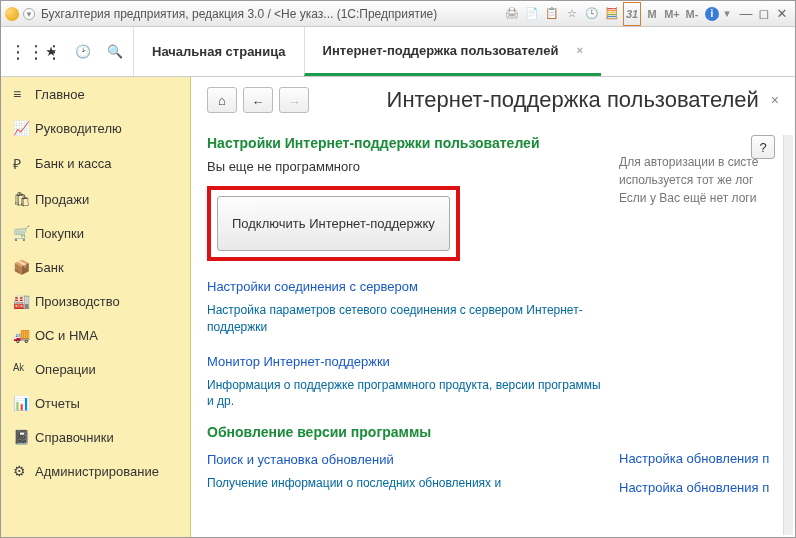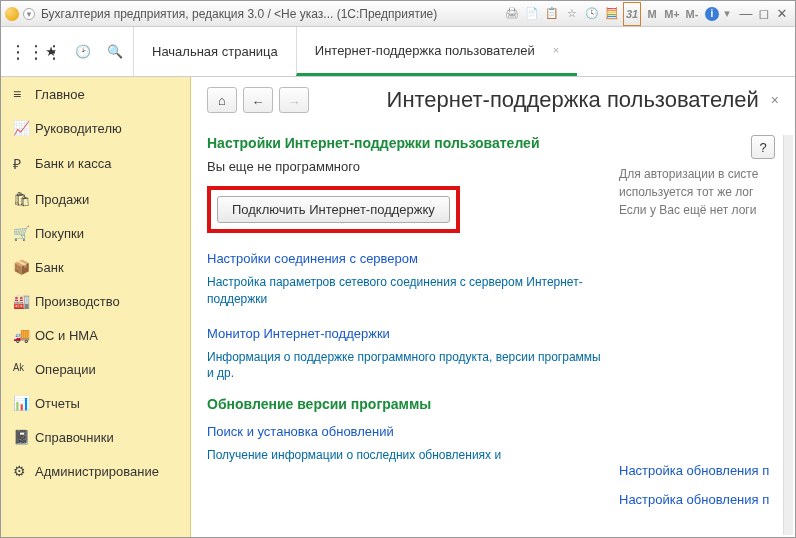--- a/index.html
+++ b/index.html
@@ -50,21 +50,21 @@
     align-items:stretch;
   }
   .toolbar .tool-btns {
     display:flex; align-items:center; padding:0 8px; gap:12px;
   }
   .toolbar .tool-btns .ticon { color:#333; width:20px; text-align:center; }
   .tabs { display:flex; align-items:stretch; }
   .tab {
     display:flex; align-items:center; padding:0 18px;
     border-left:1px solid #ddd;
-    font-size:13px; color:#333; position:relative;
+    font-size:13px; color:#333; position:relative;font-weight:bold;
   }
   .tab.active { border-bottom:3px solid #1a9c4a; }
   .tab .closex { margin-left:18px; color:#aaa; font-size:11px; }
 
   .main { display:flex; height: calc(538px - 26px - 50px); }
 
   .sidebar {
     width: 190px;
     background: #fcefb3;
     border-right:1px solid #d8c870;
@@ -96,29 +96,29 @@
   .close-page { margin-left:12px; color:#888; font-size:14px; }
 
   .content-body { padding: 8px 16px 16px 16px; display:flex; gap:16px; }
   .col-left { flex: 1 1 auto; min-width:0; }
   .col-right { width: 160px; flex:0 0 160px; }
 
   .section-title { color:#1a8c3a; font-weight:bold; font-size:14px; margin:8px 0 8px 0; }
   .plain { color:#333; margin:6px 0; font-size:13px; }
   .small-gray { color:#0369a1; font-size:12px; margin:4px 0 14px 0; line-height:1.4; }
   .link { color:#1858c7; font-size:13px; display:inline-block; margin:4px 0; cursor:pointer;}
-  .right-text { color:#777; font-size:12px; line-height:1.5;margin-top:12px; }
+  .right-text { color:#777; font-size:12px; line-height:1.5; }
 
   .connect-wrap {
     border:4px solid #d11; padding:6px; display:inline-block; margin:6px 0 14px 0;
   }
   .connect-btn {
     border:1px solid #aaa; border-radius:3px;
     background:linear-gradient(#fdfdfd,#e9e9e9);
-    padding:5px 14px; font-size:13px; color:#333;
+    padding:19px 14px; font-size:13px; color:#333;
     cursor:pointer;
   }
 
   .help-btn {
     position:absolute; top:58px; right:20px;
     width:24px;height:24px;border:1px solid #aaa;border-radius:3px;
     background:linear-gradient(#fdfdfd,#eee);
     display:flex;align-items:center;justify-content:center;
     font-size:13px;color:#333;
   }

